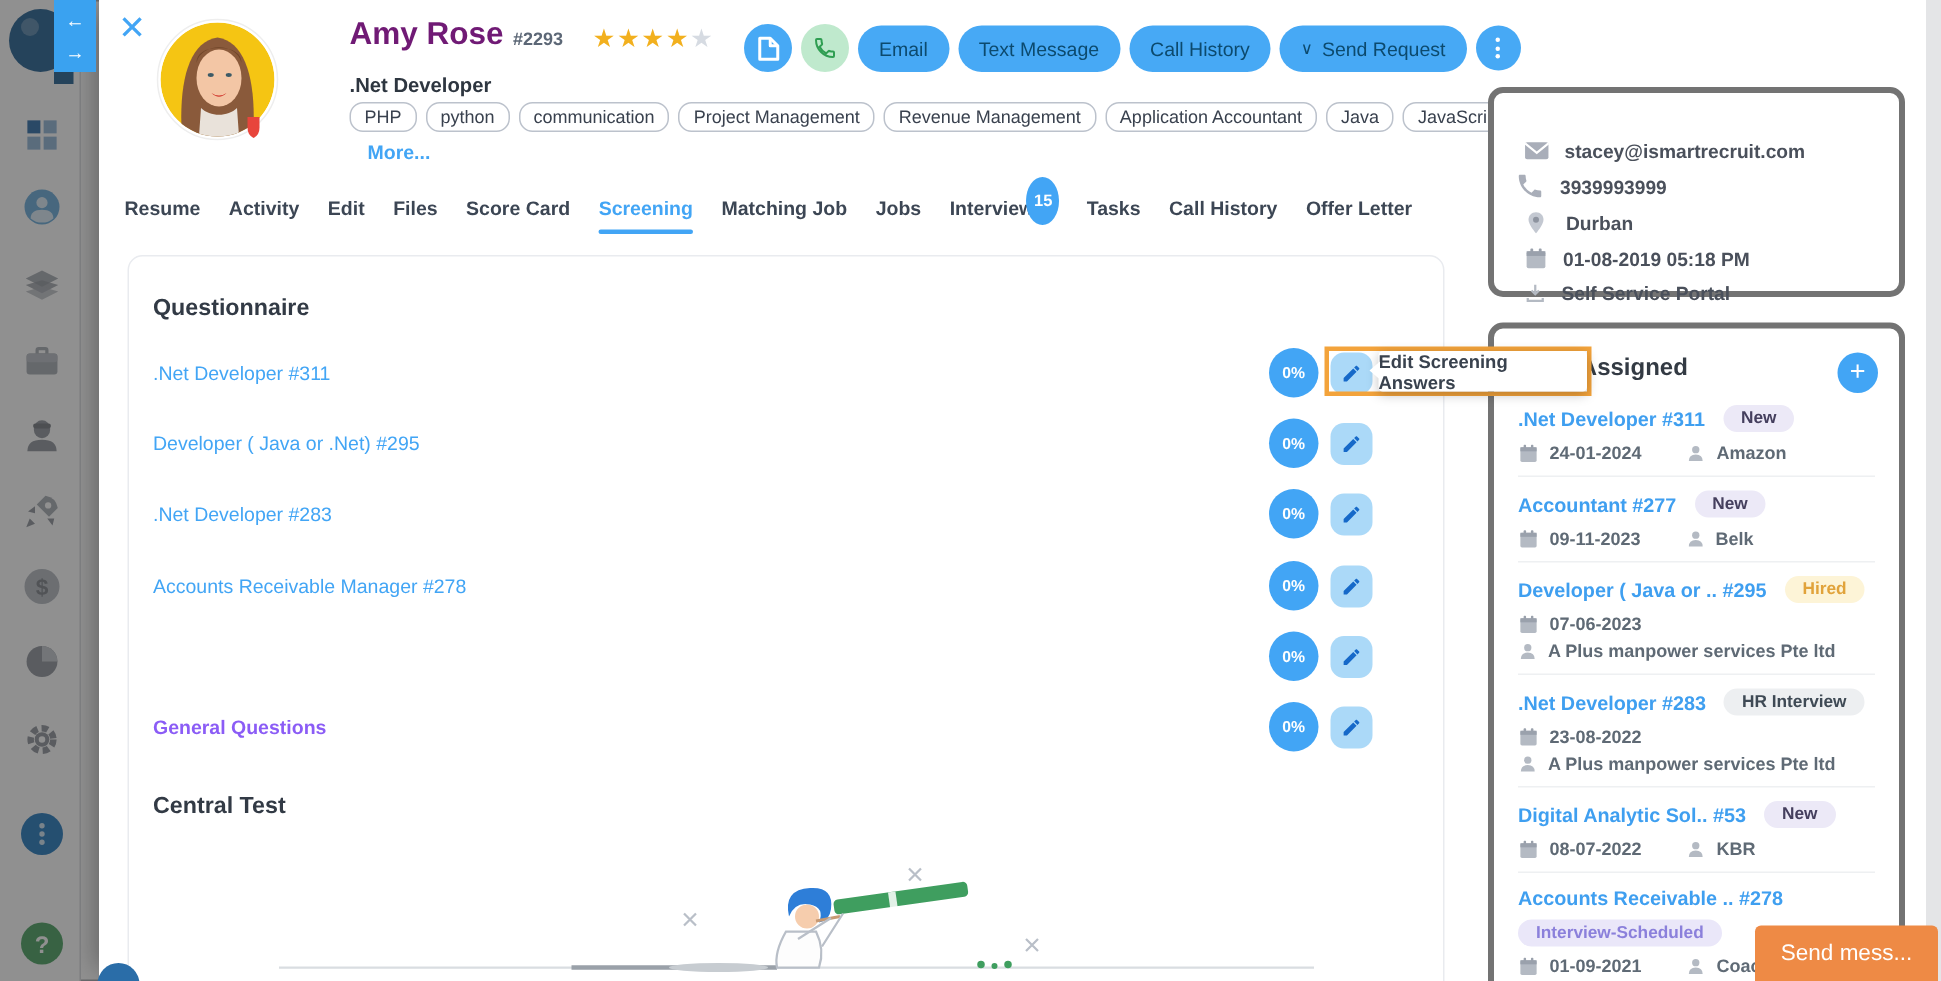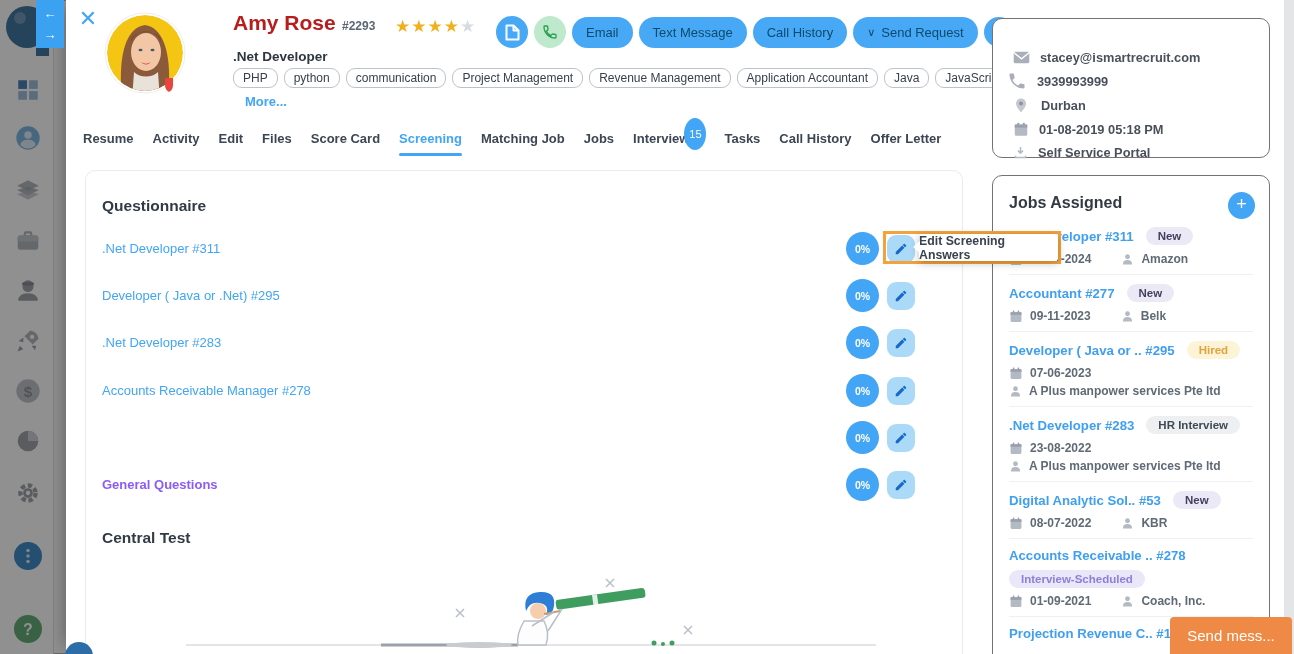--- a/index.html
+++ b/index.html
@@ -19,21 +19,21 @@
             justify-content:space-evenly;color:#fff;font-size:13px;line-height:1;}
   .navpanel span{cursor:pointer;}
   .chat-bubble{position:absolute;left:65px;top:642px;width:28px;height:28px;border-radius:50%;
                background:#2a6da8;z-index:12;}
   
   .modal{position:absolute;left:66px;top:0;width:1228px;height:654px;background:#fff;
          box-shadow:-10px 0 16px -8px rgba(20,20,20,.4);}
   .close-x{position:absolute;left:11px;top:8px;width:22px;height:22px;color:#42a5f5;
            font-size:22px;line-height:22px;text-align:center;font-weight:400;cursor:pointer;}
   .avatar{position:absolute;left:38px;top:12px;width:82px;height:82px;}
-  .p-name{position:absolute;left:167px;top:11px;font-size:21px;font-weight:bold;color:#b91c1c;}
+  .p-name{position:absolute;left:167px;top:11px;font-size:21px;font-weight:bold;color:#701a75;}
   .p-id{position:absolute;left:276px;top:19px;font-size:12px;font-weight:bold;color:#5c6776;}
   .stars{position:absolute;left:329px;top:16px;font-size:17px;letter-spacing:1px;}
   .stars .f{color:#f2b01e;} .stars .e{color:#d6dbe2;}
   .p-title{position:absolute;left:167px;top:49px;font-size:13.5px;font-weight:bold;color:#2e3640;}
   .tags{position:absolute;left:167px;top:68px;display:flex;gap:6px;}
   .tag{border:1px solid #bcc2cc;border-radius:9px;padding:2px 9px;font-size:12px;color:#39414e;
        background:#fff;white-space:nowrap;}
   .more-link{position:absolute;left:167px;top:94px;font-size:13px;font-weight:bold;color:#42a5f5;cursor:pointer;padding-left:12px;}
   .actions{position:absolute;left:430px;top:16px;display:flex;gap:6px;align-items:center;}
   .circle-btn{width:32px;height:32px;border-radius:50%;background:#47a9f5;display:flex;
@@ -45,21 +45,21 @@
   .kebab{width:30px;height:30px;border-radius:50%;background:#47a9f5;display:flex;flex-direction:column;
          gap:2.5px;align-items:center;justify-content:center;cursor:pointer;}
   .kebab i{width:3px;height:3px;border-radius:50%;background:#fff;}
   
   .tabs{position:absolute;left:17px;top:131px;display:flex;gap:19px;align-items:center;}
   .tab{position:relative;font-size:13px;font-weight:bold;color:#3c4654;cursor:pointer;white-space:nowrap;}
   .tab.active{color:#42a5f5;}
   .tab.active::after{content:"";position:absolute;left:0;right:0;bottom:-10px;height:3px;
                      border-radius:2px;background:#42a5f5;}
   .tab .tab-badge{position:absolute;top:-13px;right:-17px;width:22px;height:32px;border-radius:50%;
-                  background:#42a5f5;color:#fff;font-size:11px;font-weight:normal;display:flex;
+                  background:#42a5f5;color:#fff;font-size:11px;font-weight:bold;display:flex;
                   align-items:center;justify-content:center;}
   .tab.has-badge{margin-right:16px;}
   
   .qcard{position:absolute;left:19px;top:170px;width:878px;height:520px;background:#fff;
          border:1px solid #e9ebef;border-radius:10px;}
   .qtitle{position:absolute;left:16px;top:26px;font-size:15.5px;font-weight:bold;color:#323a45;}
   .qrow{position:absolute;left:16px;right:16px;height:34px;}
   .qrow .qlabel{position:absolute;left:0;top:9px;font-size:13px;color:#42a5f5;cursor:pointer;}
   .qrow .qlabel.plain{color:#8b5cf6;font-weight:bold;cursor:default;}
   .qrow .pct{position:absolute;left:744px;top:0;width:33px;height:33px;border-radius:50%;
@@ -71,21 +71,21 @@
   .illu{position:absolute;left:0;top:400px;}
   
   .hl-box{position:absolute;left:883px;top:231px;width:178px;height:33px;border:3px solid #f3a33b;
           z-index:40;}
   .hl-tip{position:absolute;left:33px;top:0;right:0;bottom:0;background:#fff;border-radius:3px;
           box-shadow:0 2px 8px rgba(0,0,0,.25);font-size:12.3px;font-weight:bold;color:#39424e;
           display:flex;align-items:center;justify-content:center;}
   .hl-tip::before{content:"";position:absolute;left:-6px;top:7px;border-right:7px solid #fff;
                   border-top:6px solid transparent;border-bottom:6px solid transparent;}
   
-  .card{position:absolute;background:#fff;border:1px solid #737373;border-radius:10px;z-index:10;}
+  .card{position:absolute;background:#fff;border:4px solid #737373;border-radius:10px;z-index:10;margin-top:40px;}
   .contact-card{left:992px;top:18px;width:278px;height:140px;}
   .c-row{position:absolute;left:20px;display:flex;align-items:center;gap:10px;
          font-size:12.8px;font-weight:bold;color:#4a505b;}
   .jobs-card{left:992px;top:175px;width:278px;height:481px;border-radius:10px 10px 0 0;overflow:hidden;}
   .jobs-head{position:relative;padding:18px 16px 6px;}
   .jobs-title{font-size:16px;font-weight:bold;color:#333a43;}
   .plus-btn{position:absolute;right:14px;top:16px;width:27px;height:27px;border-radius:50%;
             background:#42a5f5;color:#fff;font-size:18px;line-height:25px;text-align:center;cursor:pointer;}
   .job-row{margin:0 16px;padding:9px 0 8px;border-top:1px solid #eef0f2;}
   .job-row:first-of-type{border-top:none;}

